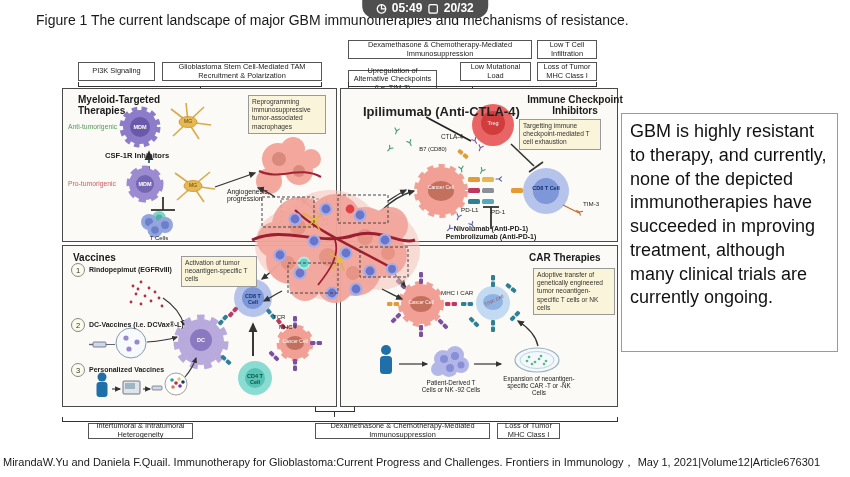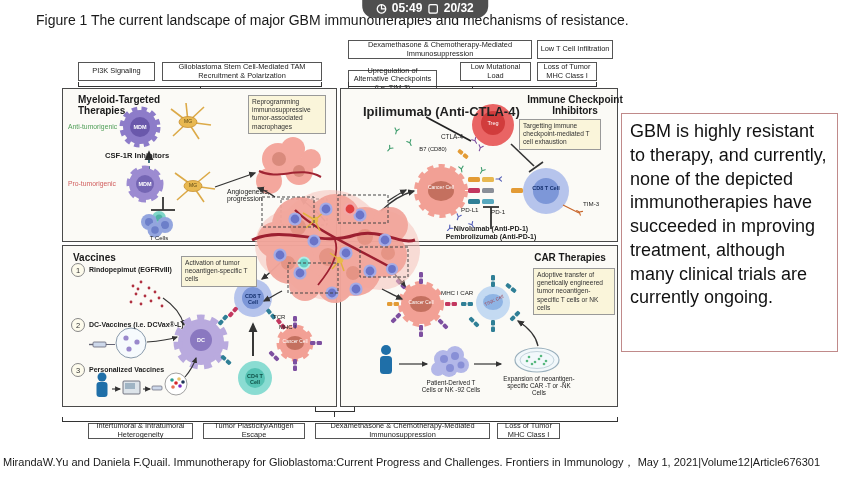--- a/index.html
+++ b/index.html
@@ -50,21 +50,21 @@
   <span>05:49</span>
   <span>▢</span>
   <span>20/32</span>
 </div>
 
 <div class="title">Figure 1 The current landscape of major GBM immunotherapies and mechanisms of resistance.</div>
 
 <div class="fig">
 
   <div class="box" style="left:286px;top:0;width:184px;height:19px">Dexamethasone &amp; Chemotherapy-Mediated Immunosuppression</div>
-  <div class="box" style="left:475px;top:0;width:76px;height:19px">Low T Cell Infiltration</div>
+  <div class="box" style="left:475px;top:0;width:60px;height:19px">Low T Cell Infiltration</div>
   <div class="box" style="left:16px;top:22px;width:77px;height:19px">PI3K Signaling</div>
   <div class="box" style="left:100px;top:22px;width:160px;height:19px">Glioblastoma Stem  Cell-Mediated  TAM Recruitment &amp; Polarization</div>
   <div class="box" style="left:286px;top:30px;width:89px;height:19px">Upregulation of Alternative Checkpoints (i.e. TIM-3)</div>
   <div class="box" style="left:398px;top:22px;width:71px;height:19px">Low Mutational Load</div>
   <div class="box" style="left:475px;top:22px;width:60px;height:19px">Loss of Tumor MHC Class I</div>
 
   <div class="brkt-u" style="left:16px;top:42px;width:244px;height:5px"></div>
   <div class="stem" style="left:138px;top:46px;height:3px"></div>
   <div class="brkt-u" style="left:286px;top:42px;width:249px;height:5px"></div>
   <div class="stem" style="left:410px;top:46px;height:3px"></div>
@@ -338,21 +338,21 @@
           <circle cx="191" cy="118" r="1.3"></circle>
           <circle cx="198" cy="113" r="1.3"></circle>
         <circle cx="203" cy="118" r="1.3"></circle>
           <circle cx="186" cy="115" r="1.3"></circle>
       </g>
 
       <path d="M197,100 C195,90 188,82 177,75" stroke="#333" stroke-width="1.3" fill="none" marker-end="url(#ah)"></path>
 
       <path d="M40,16 C50,24 58,32 64,40" stroke="#333" stroke-width="1.3" fill="none" marker-end="url(#ah)"></path>
     </svg>
-    <div class="ptitle" style="left:188px;top:6px;width:82px;text-align:center">CAR Therapies</div>
+    <div class="ptitle" style="left:188px;top:6px;width:82px;text-align:left">CAR Therapies</div>
     <div class="note" style="left:192px;top:22px;width:82px">Adoptive transfer of genetically engineered tumor neoantigen-specific T cells or NK cells</div>
     <div class="lbl w c" style="left:64px;top:54px;width:32px;font-size:4.8px">Cancer Cell</div>
     <div class="lbl" style="left:100px;top:44px;font-size:6.2px;white-space:nowrap">MHC I  CAR</div>
     <div class="lbl c" style="left:138px;top:52px;width:30px;font-size:4.8px;color:#a04858;transform:rotate(-25deg)">T/NK Cell</div>
     <div class="lbl c" style="left:80px;top:134px;width:60px;font-size:6.3px">Patient-Derived T Cells or NK -92 Cells</div>
     <div class="lbl c" style="left:162px;top:130px;width:72px;font-size:6.3px">Expansion of neoantigen-specific CAR -T or -NK  Cells</div>
   </div>
 
   <svg class="tumor" width="180" height="120" viewBox="0 0 180 120">
     <g fill="#f7c3bb" opacity="0.55">
@@ -418,20 +418,19 @@
       <path d="M42,106 C34,110 30,113 24,116" marker-end="url(#ah)"></path>
       <path d="M142,104 C150,108 155,111 162,114" marker-end="url(#ah)"></path>
     </g>
   </svg>
 
   <div class="brkt-u" style="left:253px;top:367px;width:40px;height:5px"></div>
   <div class="stem" style="left:272px;top:372px;height:5px"></div>
   <div class="brkt-u" style="left:0;top:377px;width:556px;height:5px"></div>
 
   <div class="box" style="left:26px;top:383px;width:105px;height:16px">Intertumoral &amp; Intratumoral Heterogeneity</div>
-  <div class="box" style="left:141px;top:383px;width:102px;height:16px">Tumor Plasticity/Antigen Escape</div>
   <div class="box" style="left:253px;top:383px;width:175px;height:16px">Dexamethasone &amp; Chemotherapy-Mediated Immunosuppression</div>
   <div class="box" style="left:435px;top:383px;width:63px;height:16px">Loss of Tumor MHC Class I</div>
 </div>
 
 <div class="sidenote">GBM is highly resistant to therapy, and currently, none of the depicted immunotherapies have succeeded in mproving treatment, although many clinical trials are currently ongoing.</div>
 
 <div class="cite">MirandaW.Yu and Daniela F.Quail. Immunotherapy for Glioblastoma:Current Progress and Challenges. Frontiers in Immunology， May 1, 2021|Volume12|Article676301</div>
 
 </body></html>

